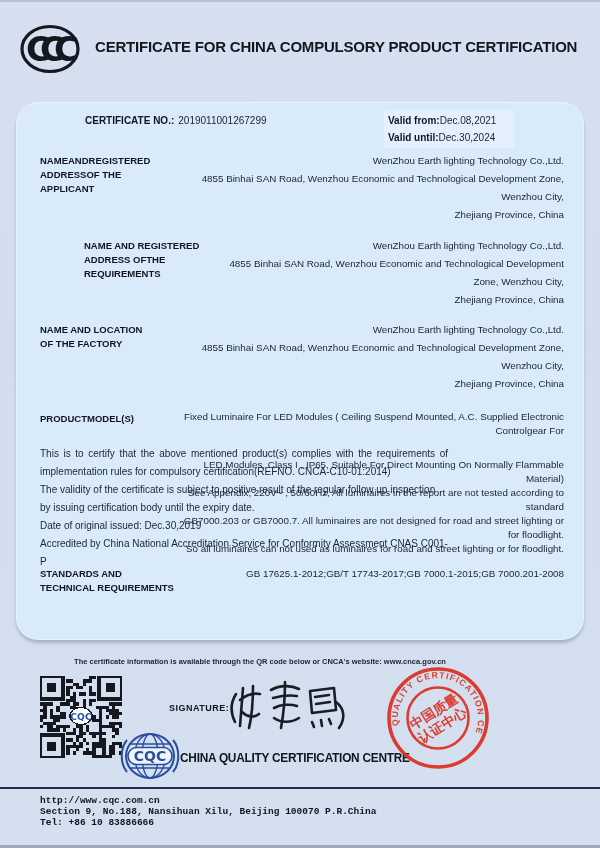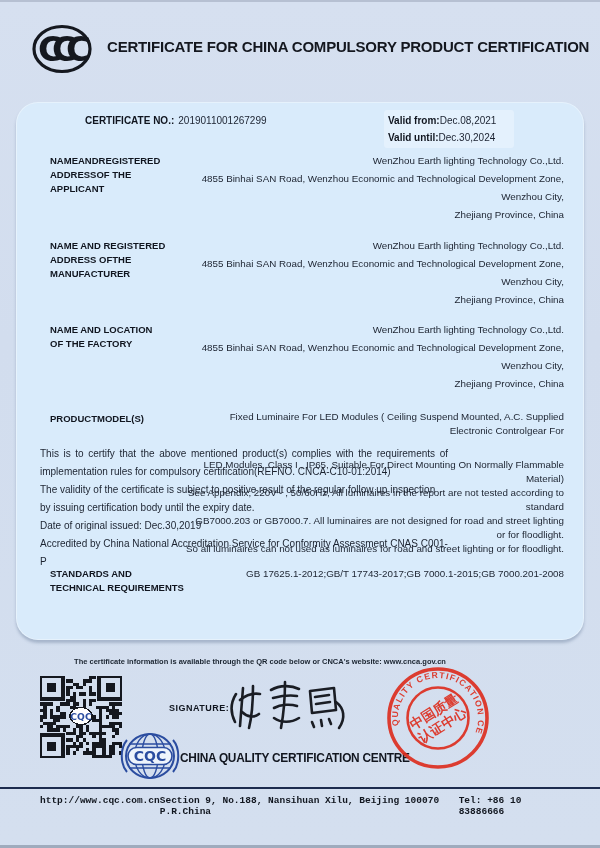--- a/index.html
+++ b/index.html
@@ -6,47 +6,47 @@
   html,body { width:600px; }
   body { font-family:"Liberation Sans", sans-serif; }
   .page {
     position:relative; width:600px; height:848px; overflow:hidden;
     background:#d3deef;
     background-image:linear-gradient(180deg,#d6e0f0 0%, #d2ddee 40%, #d4dfef 100%);
     border-top:2px solid #b6c0d2; border-bottom:3px solid #9fabbd;
     color:#1b2230;
   }
   
-  .header { position:absolute; left:12px; top:0; width:502px; height:100px; }
+  .header { position:absolute; left:0; top:0; width:502px; height:100px; }
   .ccc-logo { position:absolute; left:18px; top:15px; }
   .cert-title {
     position:absolute; left:95px; top:36px; width:490px;
     font-size:15px; font-weight:bold; color:#14171f; letter-spacing:-0.2px;
   }
   
   .panel {
     position:absolute; left:16px; top:100px; width:568px; height:538px;
     background:#d9ebfb; border-radius:22px;
     box-shadow:0 3px 3px rgba(110,130,160,0.45), inset 0 0 0 1px rgba(255,255,255,0.35);
   }
   .certno-row { position:absolute; left:69px; top:13px; font-size:10px; }
   .certno-row .lbl { font-weight:bold; color:#10151f; }
   .certno-row .val { margin-left:4px; }
   .valid-block {
     position:absolute; left:368px; top:8px; width:130px; padding:2px 4px;
     background:rgba(240,248,255,0.5); border-radius:3px; font-size:10px; line-height:17px;
   }
   .valid-block .lbl { font-weight:bold; color:#10151f;text-align:right; }
   .fields { position:absolute; left:0; top:50px; width:568px; }
-  .field { display:grid; grid-template-columns:135px 1fr; padding:0 20px 0 34px; }
+  .field { display:grid; grid-template-columns:135px 1fr; padding:0 20px 0 24px; }
   .field .flabel { font-size:9.5px; font-weight:bold; color:#10151f; line-height:14px; padding-top:2px; }
   .field .fvalue { font-size:9.8px; line-height:18px; color:#1c2330;text-align:right; }
   .field .flabel span, .field .fvalue span { display:block; }
   .f-applicant { margin-bottom:13px; }
-  .f-manufacturer { margin-bottom:12px; }
+  .f-manufacturer { margin-bottom:12px;margin-left:44px; }
   .f-factory { margin-bottom:17px; }
   .f-product { margin-bottom:9px; }
   .f-product .fvalue { line-height:14px; }
   .f-product .fvalue .first { margin-bottom:20px; }
   .f-standards { margin-bottom:20px; }
   .statements { position:absolute; left:0; top:343px; width:456px; padding:0 24px; font-size:10px; line-height:18px; color:#1c2330; }
   .statements p { margin-bottom:0; }
   .statements .justify { text-align:justify; }
   
   .notice {
@@ -66,21 +66,21 @@
     font-size:13.5px; font-weight:bold; color:#12161f; letter-spacing:-0.3px;
     transform:scaleX(0.88); transform-origin:left center; white-space:nowrap;
   }
   .stamp { position:absolute; left:378px; top:656px; opacity:0.92; }
   
   .footer-rule { position:absolute; left:0; top:785px; width:600px; height:2px; background:#1c2b4e; }
   .footer-row {
     position:absolute; left:0; top:793px; width:600px; padding:0 40px;
     font-family:"Liberation Mono","DejaVu Sans Mono",monospace;
     font-size:9.5px; font-weight:bold; color:#11161f;
-    display:flex; justify-content:space-between;
+    display:flex; justify-content:space-between;flex-direction:column;
   }
   .serial { position:absolute; left:66px; top:806px; color:#e63c2c; font-family:"Liberation Mono","DejaVu Sans Mono",monospace; }
   .serial .q { font-size:14px; font-weight:bold; vertical-align:baseline; }
   .serial .num { font-size:22px; font-weight:bold; letter-spacing:2px; margin-left:10px; }
 </style>
 </head>
 <body>
 
 <div class="page">
 
@@ -114,21 +114,21 @@
           <span>WenZhou Earth lighting Technology Co.,Ltd.</span>
           <span>4855 Binhai SAN Road, Wenzhou Economic and Technological Development Zone, Wenzhou City,</span>
           <span>Zhejiang Province, China</span>
         </div>
       </div>
 
       <div class="field f-manufacturer">
         <div class="flabel">
           <span>NAME AND REGISTERED</span>
           <span>ADDRESS OFTHE</span>
-          <span>MANUFACTURER</span>
+          <span>REQUIREMENTS</span>
         </div>
         <div class="fvalue">
           <span>WenZhou Earth lighting Technology Co.,Ltd.</span>
           <span>4855 Binhai SAN Road, Wenzhou Economic and Technological Development Zone, Wenzhou City,</span>
           <span>Zhejiang Province, China</span>
         </div>
       </div>
 
       <div class="field f-factory">
         <div class="flabel">

